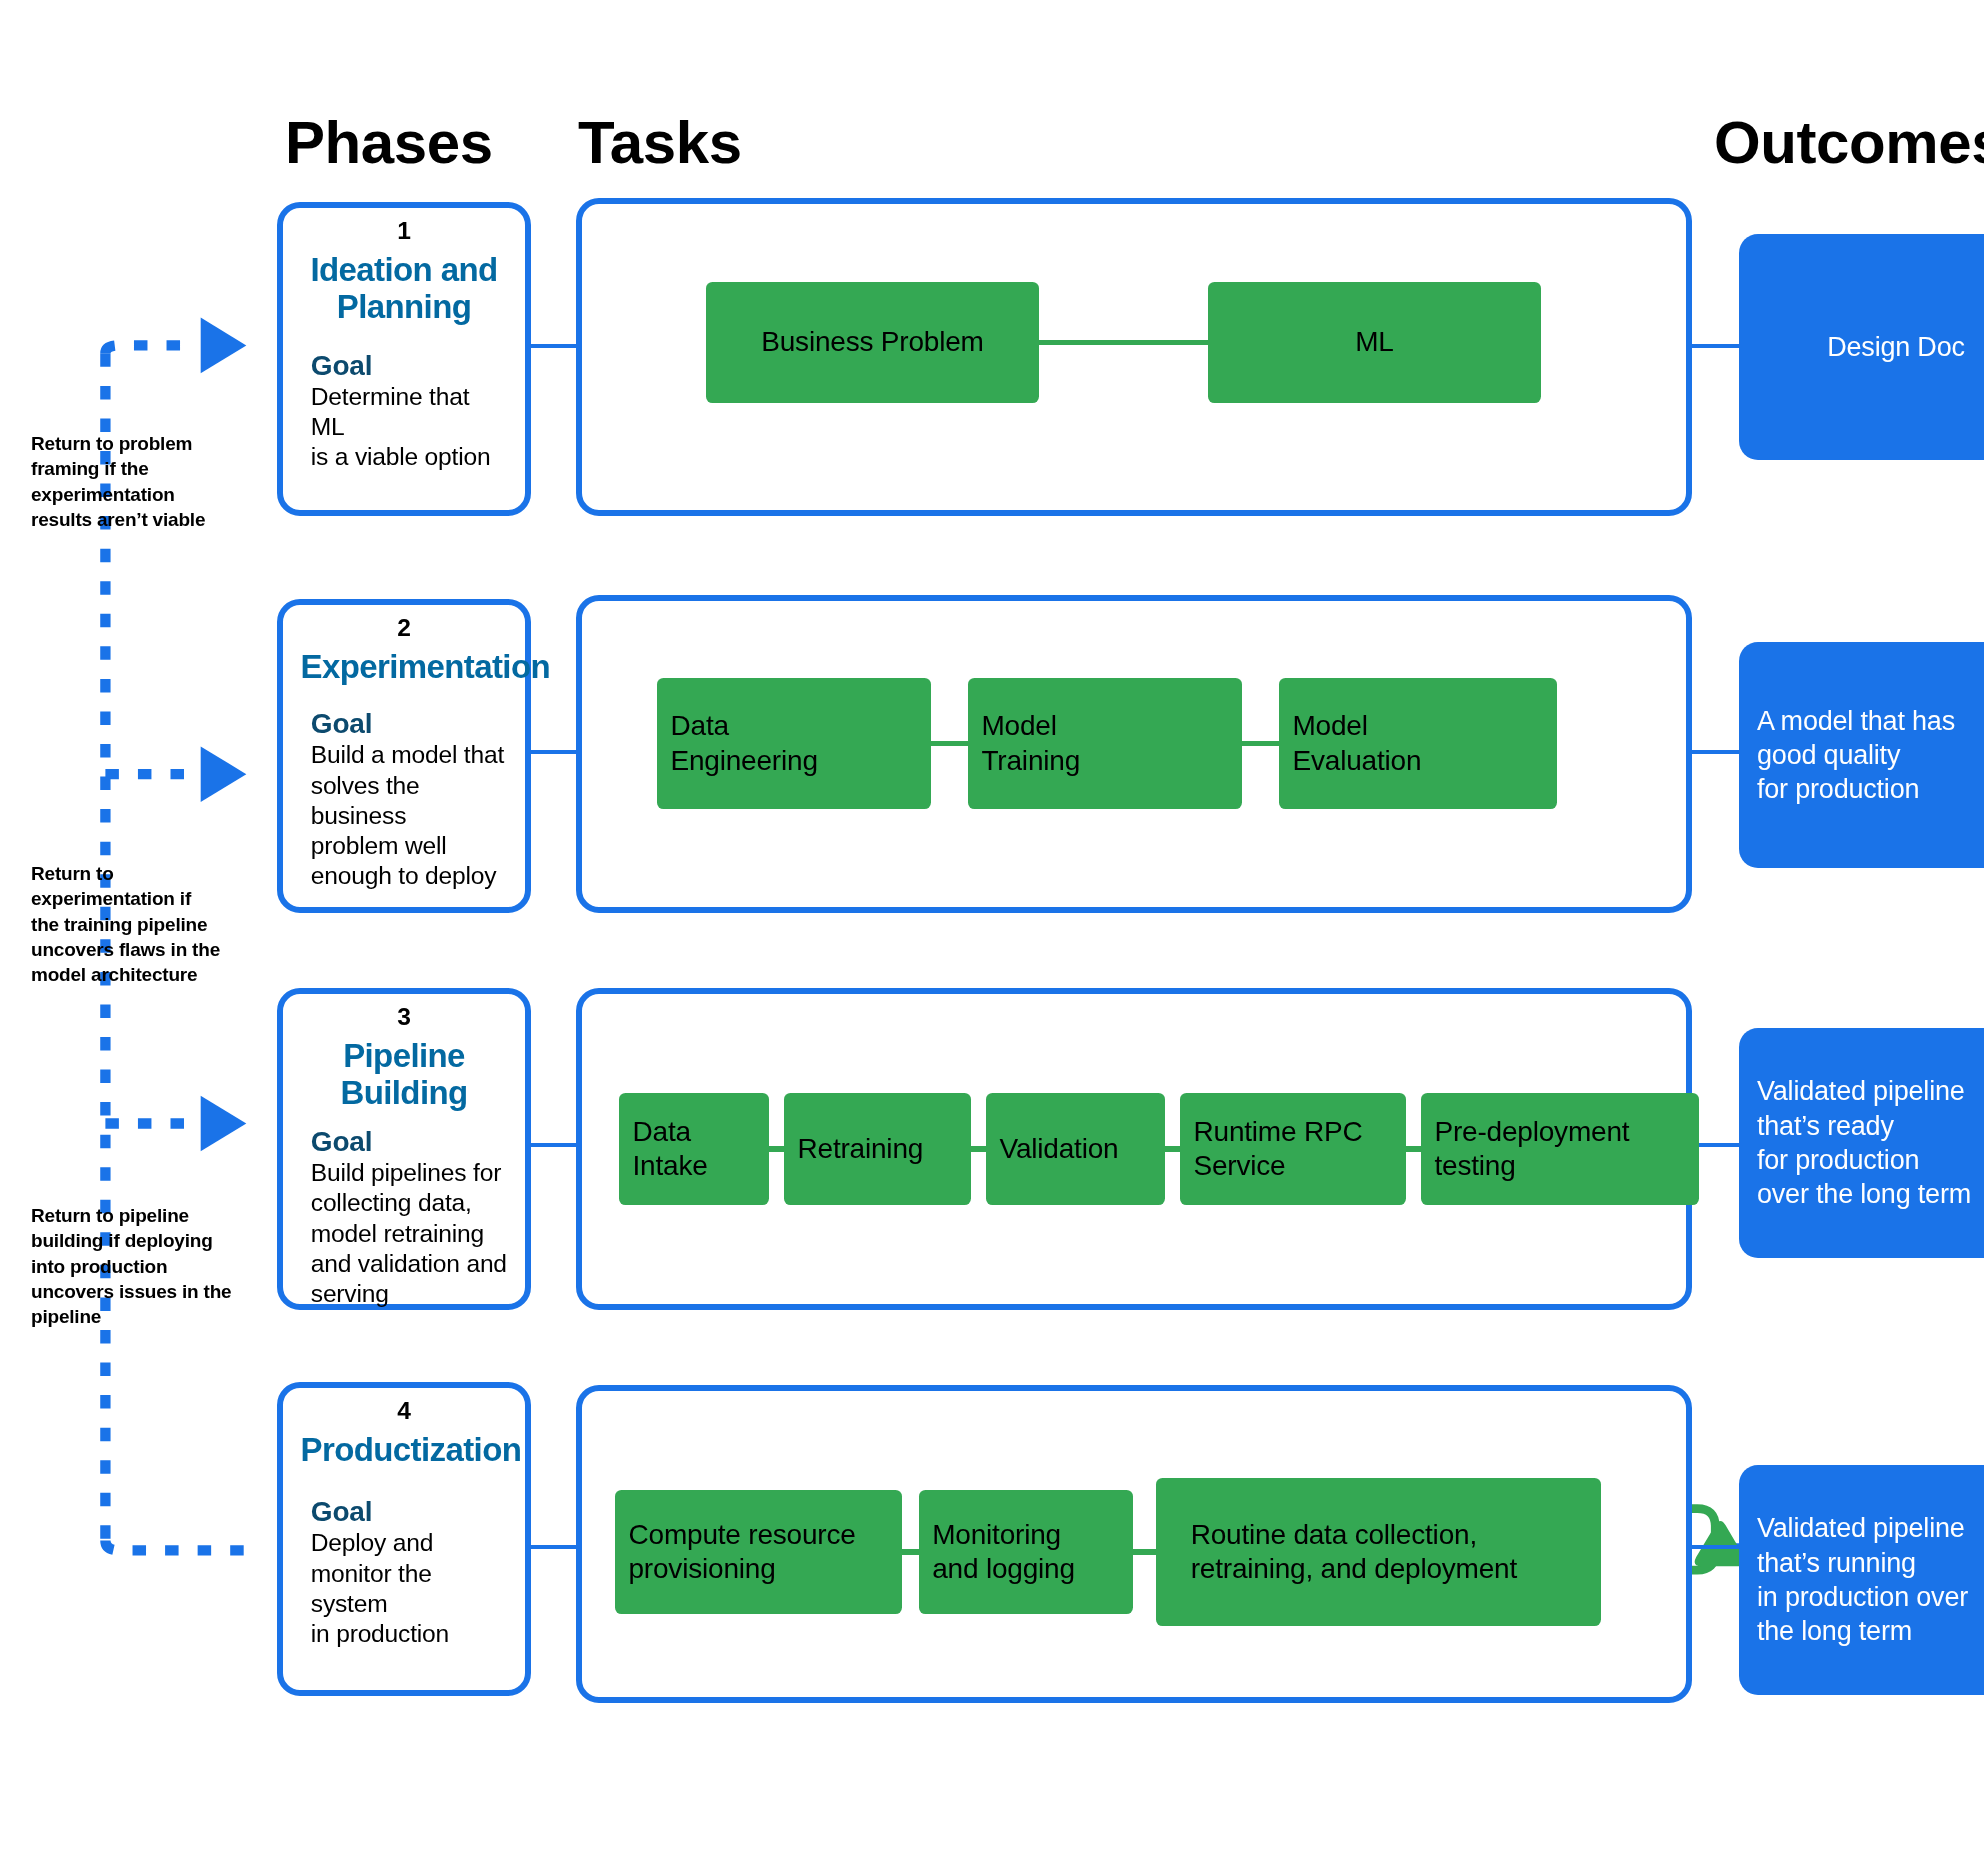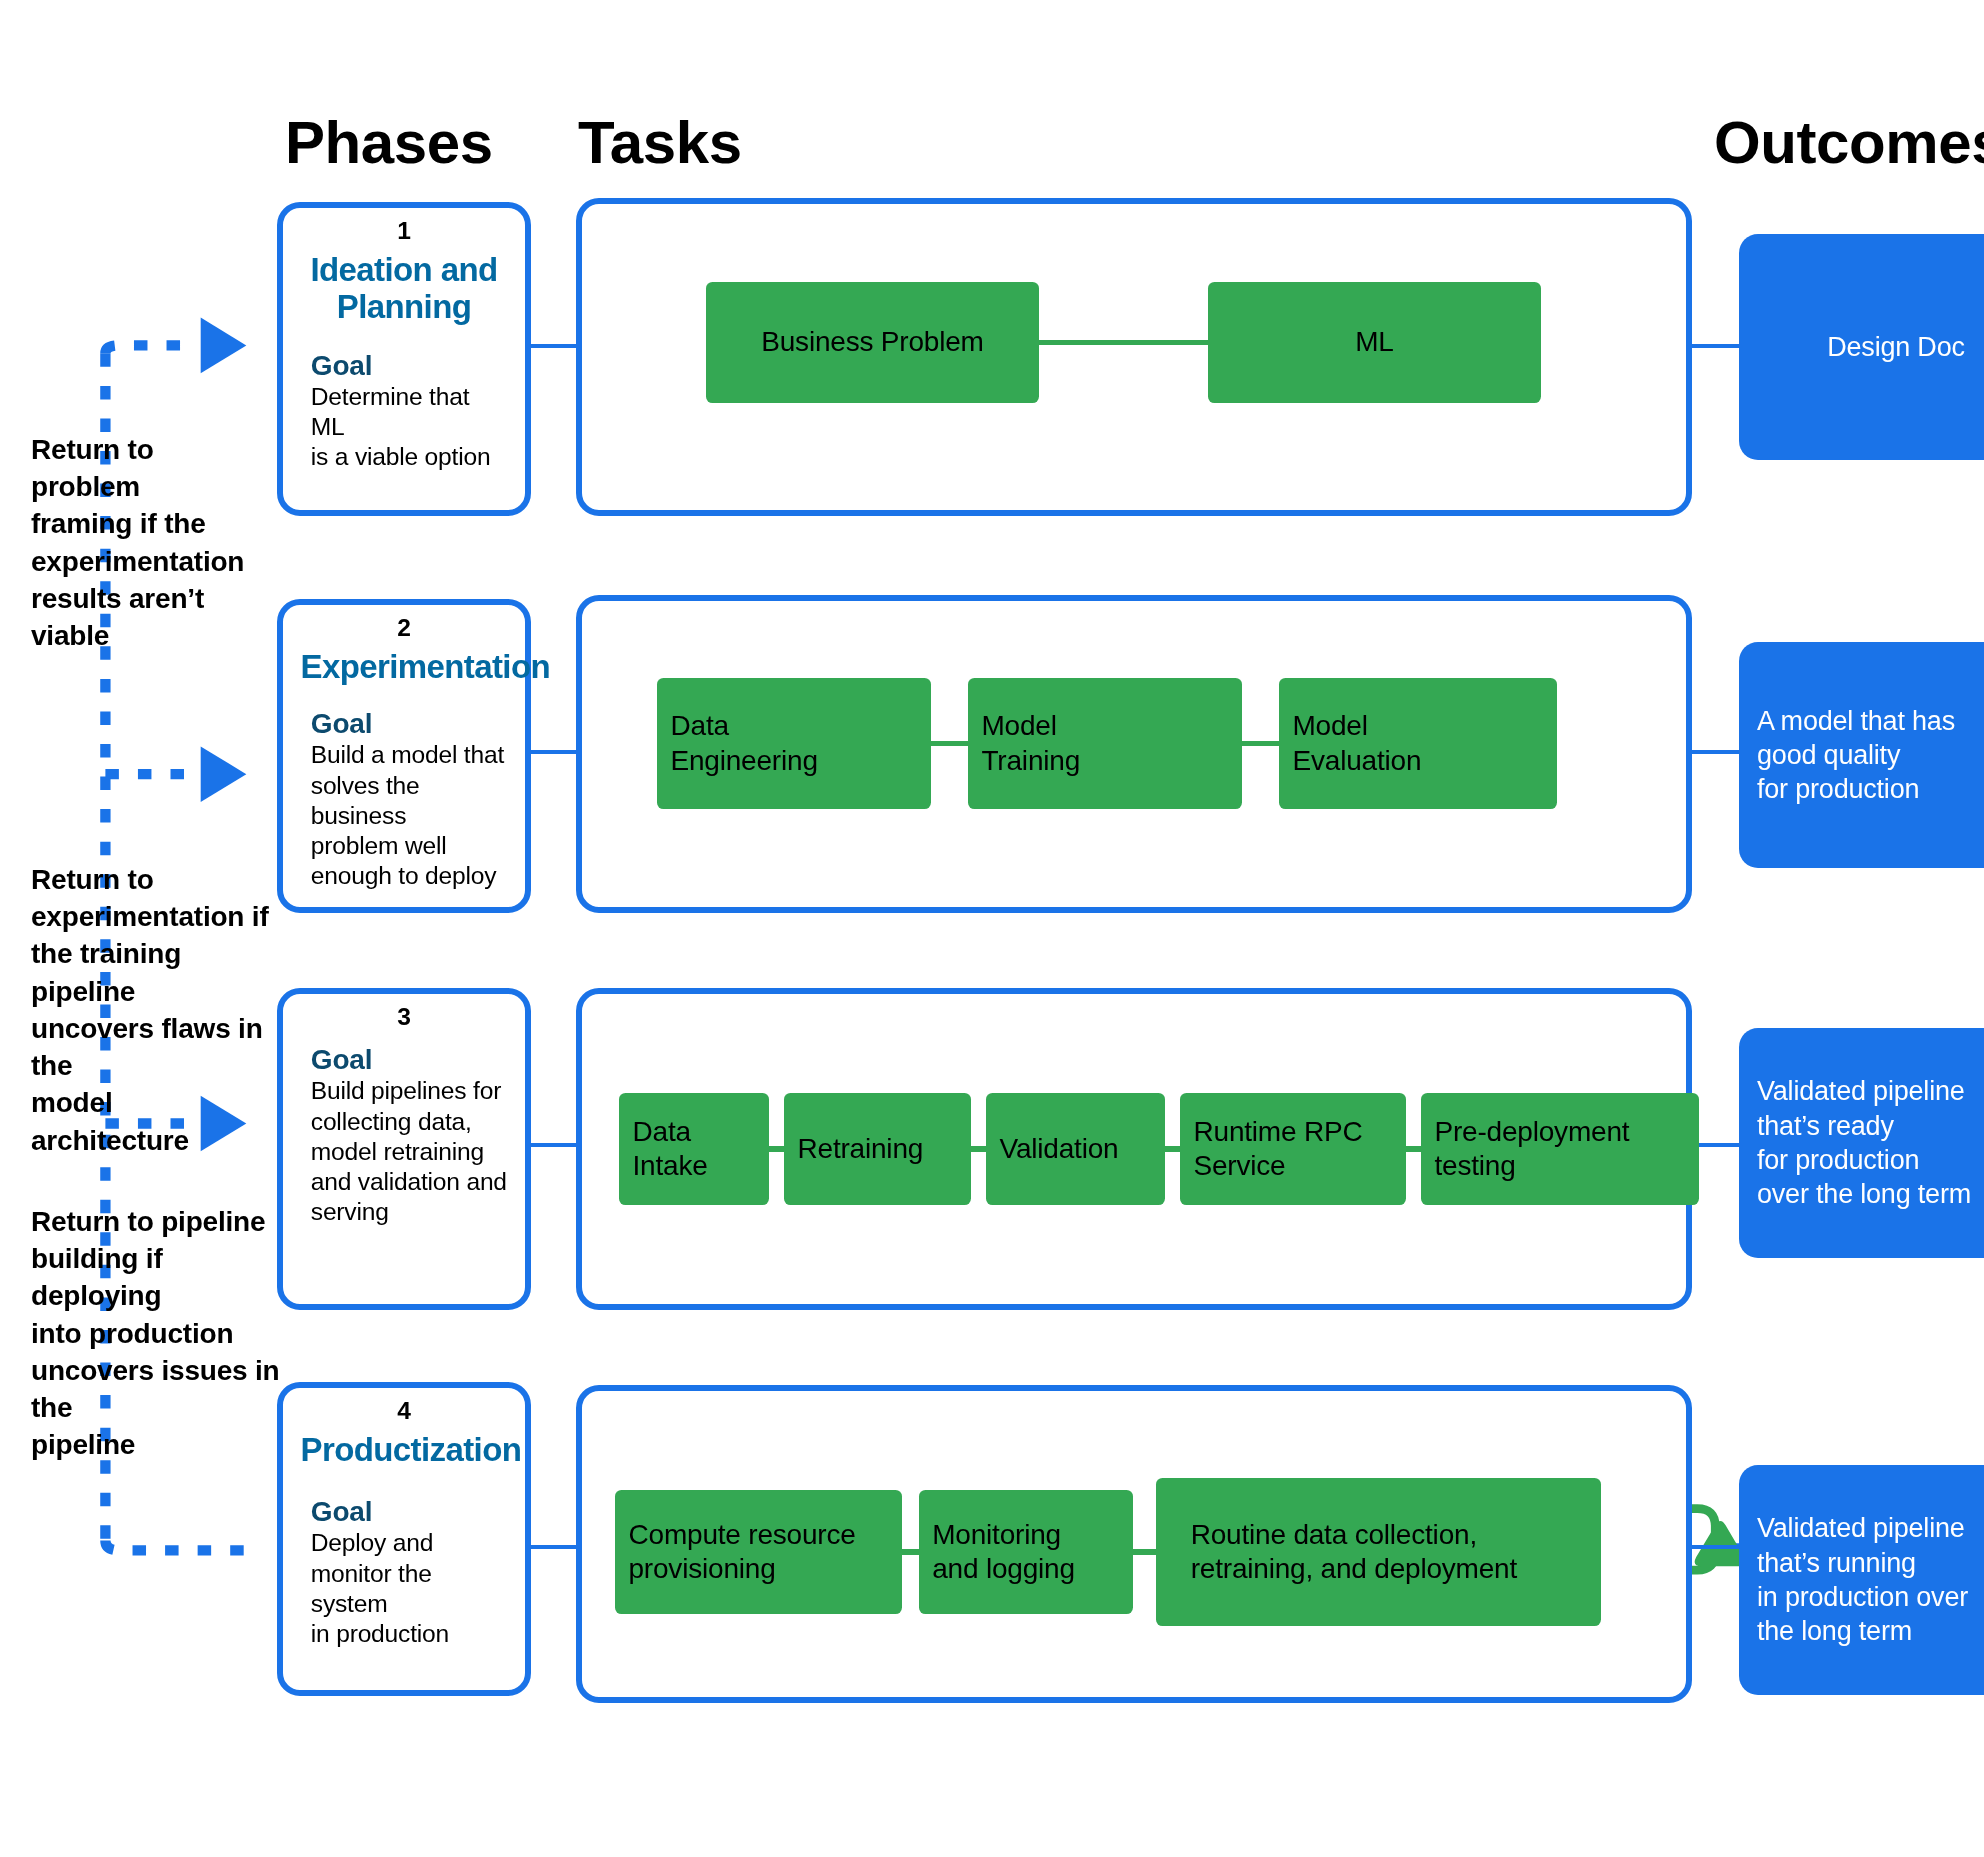--- a/index.html
+++ b/index.html
@@ -129,21 +129,21 @@
   
   .stub{
     position:absolute;
     background:#1a73e8;
     height:4.4px;
   }
 
   
   .annot{
     position:absolute;
-    font-size:28px;
+    font-size:19px;
     font-weight:700;
     line-height:1.33;
     color:#000;
     letter-spacing:-0.2px;
     white-space:pre-line;
   }
 
   
   #overlay{
     position:absolute;
@@ -227,20 +227,21 @@
       <div class="phase-goal-label">Goal</div>
       <div class="phase-goal-text">Build a model that
 solves the business
 problem well
 enough to deploy</div>
     </div>
   </div>
 
   <div class="phase-card" style="left:277px;top:988px;width:254px;height:322px;">
     <div class="phase-num">3</div>
+    <div class="phase-title">Pipeline Building</div>
     <div class="goal-block" style="margin-top:14.3px;">
       <div class="phase-goal-label">Goal</div>
       <div class="phase-goal-text">Build pipelines for
 collecting data,
 model retraining
 and validation and
 serving</div>
     </div>
   </div>
 

